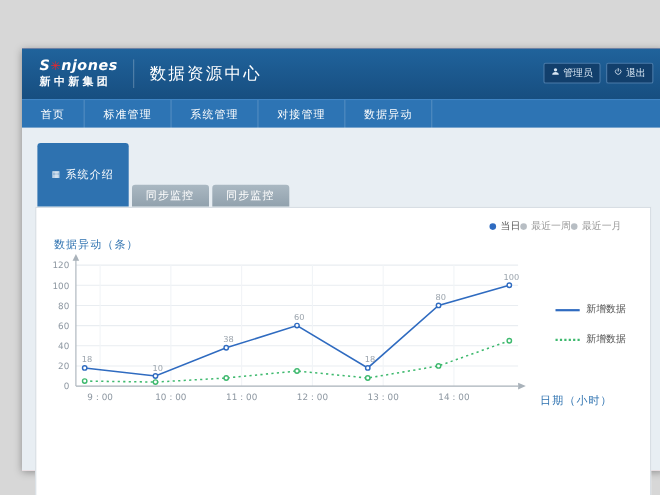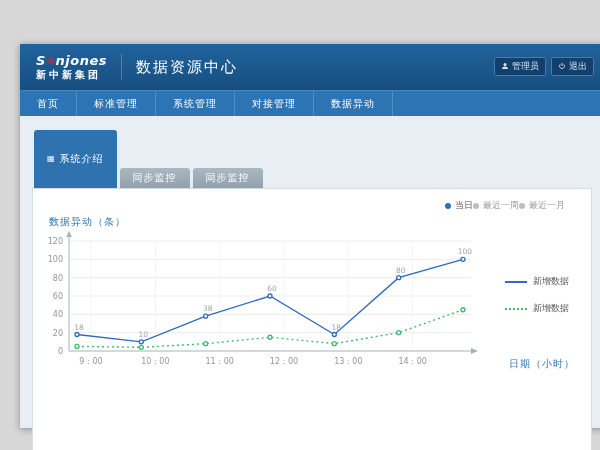--- a/index.html
+++ b/index.html
@@ -54,21 +54,21 @@
   .panel{
     background:#fff;border:1px solid #d4dbe1;height:269px;position:relative;
   }
   
   .filters{position:absolute;top:10px;right:26px;display:flex;align-items:center;}
   .filter{display:flex;align-items:center;gap:4px;font-size:9px;color:#999;cursor:pointer;}
   .filter .dot{width:6px;height:6px;border-radius:50%;background:#b8bec4;display:inline-block;}
   .filter.active{color:#555;}
   .filter.active .dot{background:#2f6bc0;}
   .y-title{position:absolute;left:16px;top:26px;font-size:10px;color:#2e72b0;letter-spacing:1px;}
-  .x-title{position:absolute;right:16px;top:168px;font-size:10px;color:#2e72b0;letter-spacing:1px;}
+  .x-title{position:absolute;right:34px;top:168px;font-size:10px;color:#2e72b0;letter-spacing:1px;}
   #chart-svg{position:absolute;left:4px;top:40px;}
   .series-legend{position:absolute;right:22px;top:86px;display:flex;flex-direction:column;gap:14px;}
   .series-item{display:flex;align-items:center;gap:6px;font-size:9px;color:#555;cursor:pointer;white-space:nowrap;}
   .line-sample{width:22px;height:0;display:inline-block;}
   .line-sample.solid-blue{border-top:2px solid #2f6bc0;}
   .line-sample.dotted-green{border-top:2px dotted #3eb96e;}
   .note{
     position:absolute;left:0;right:0;bottom:44px;text-align:center;
     font-size:9px;color:#8b8b8b;padding:0 20px;
   }

